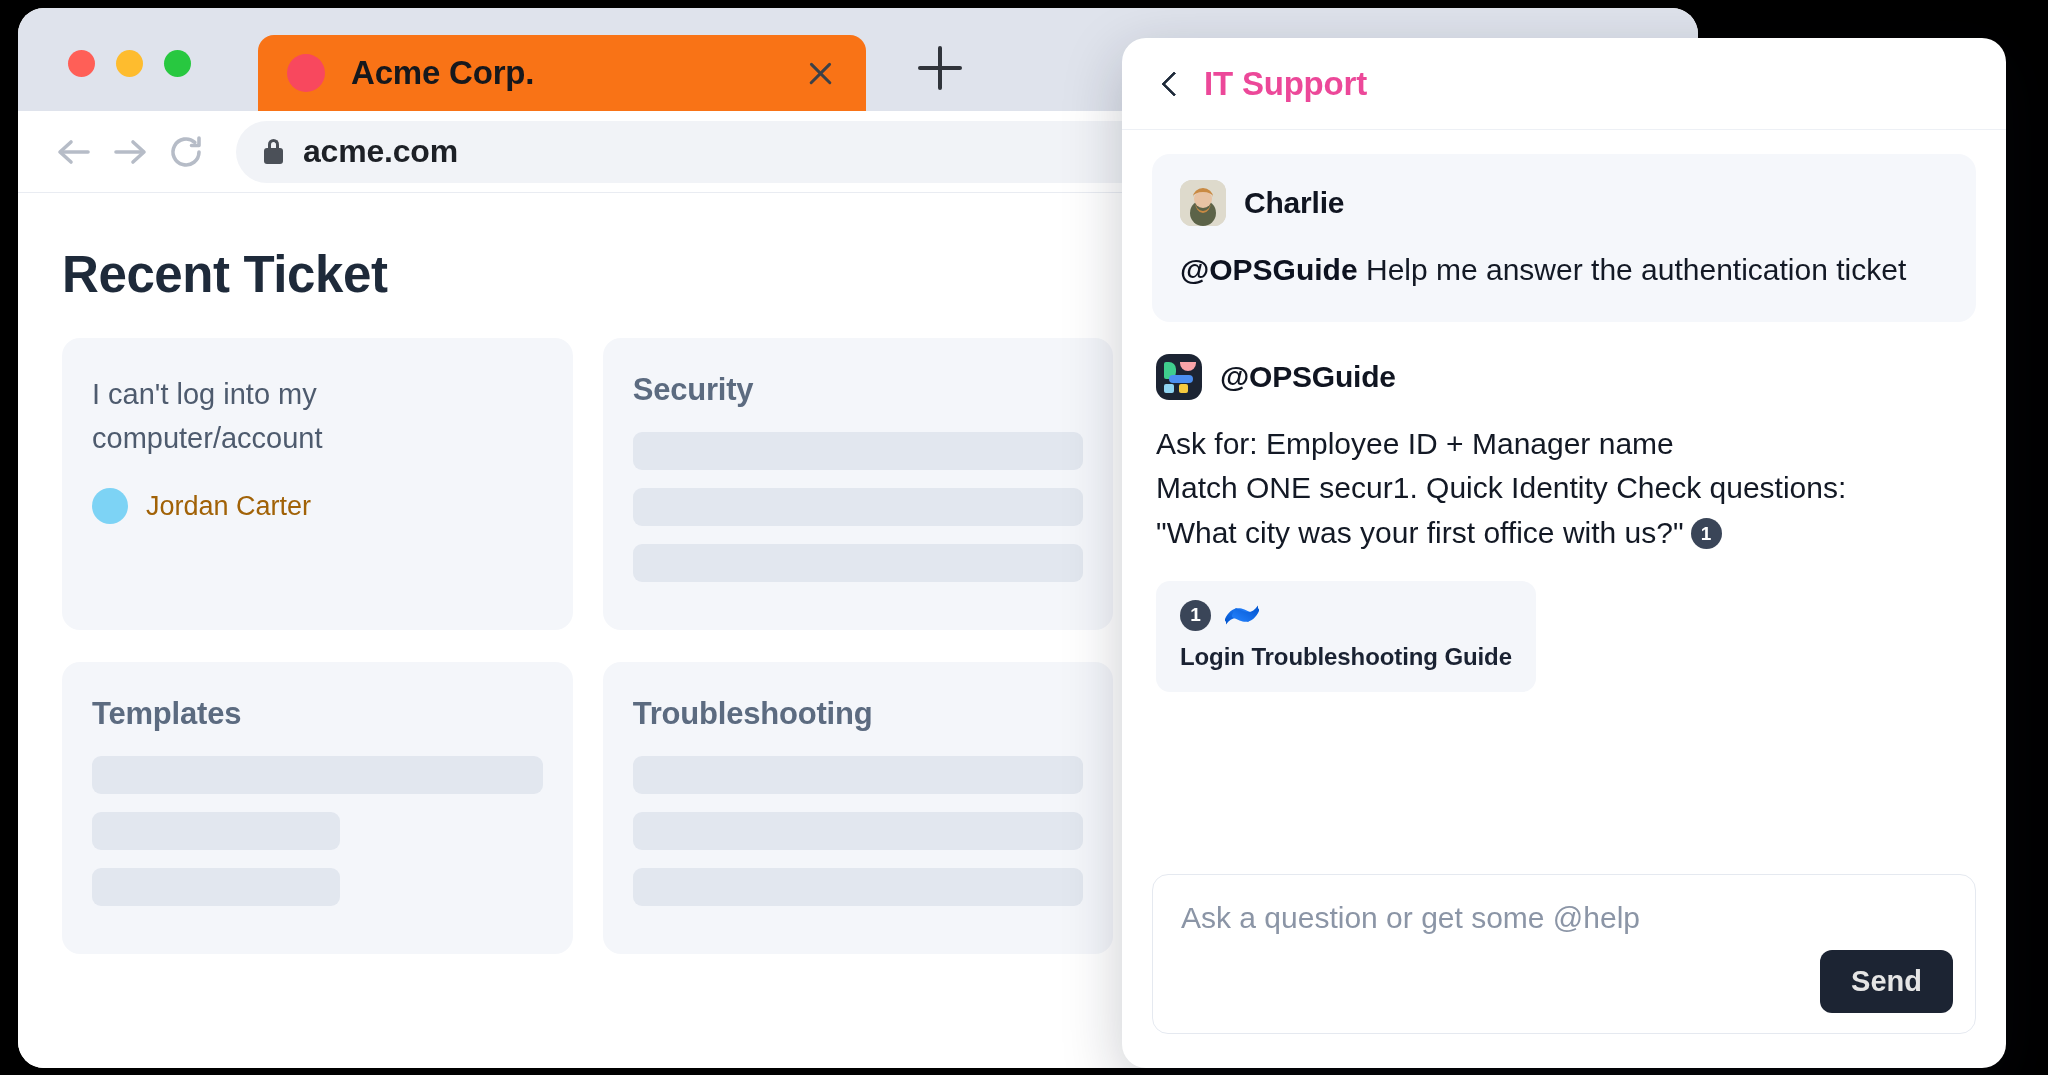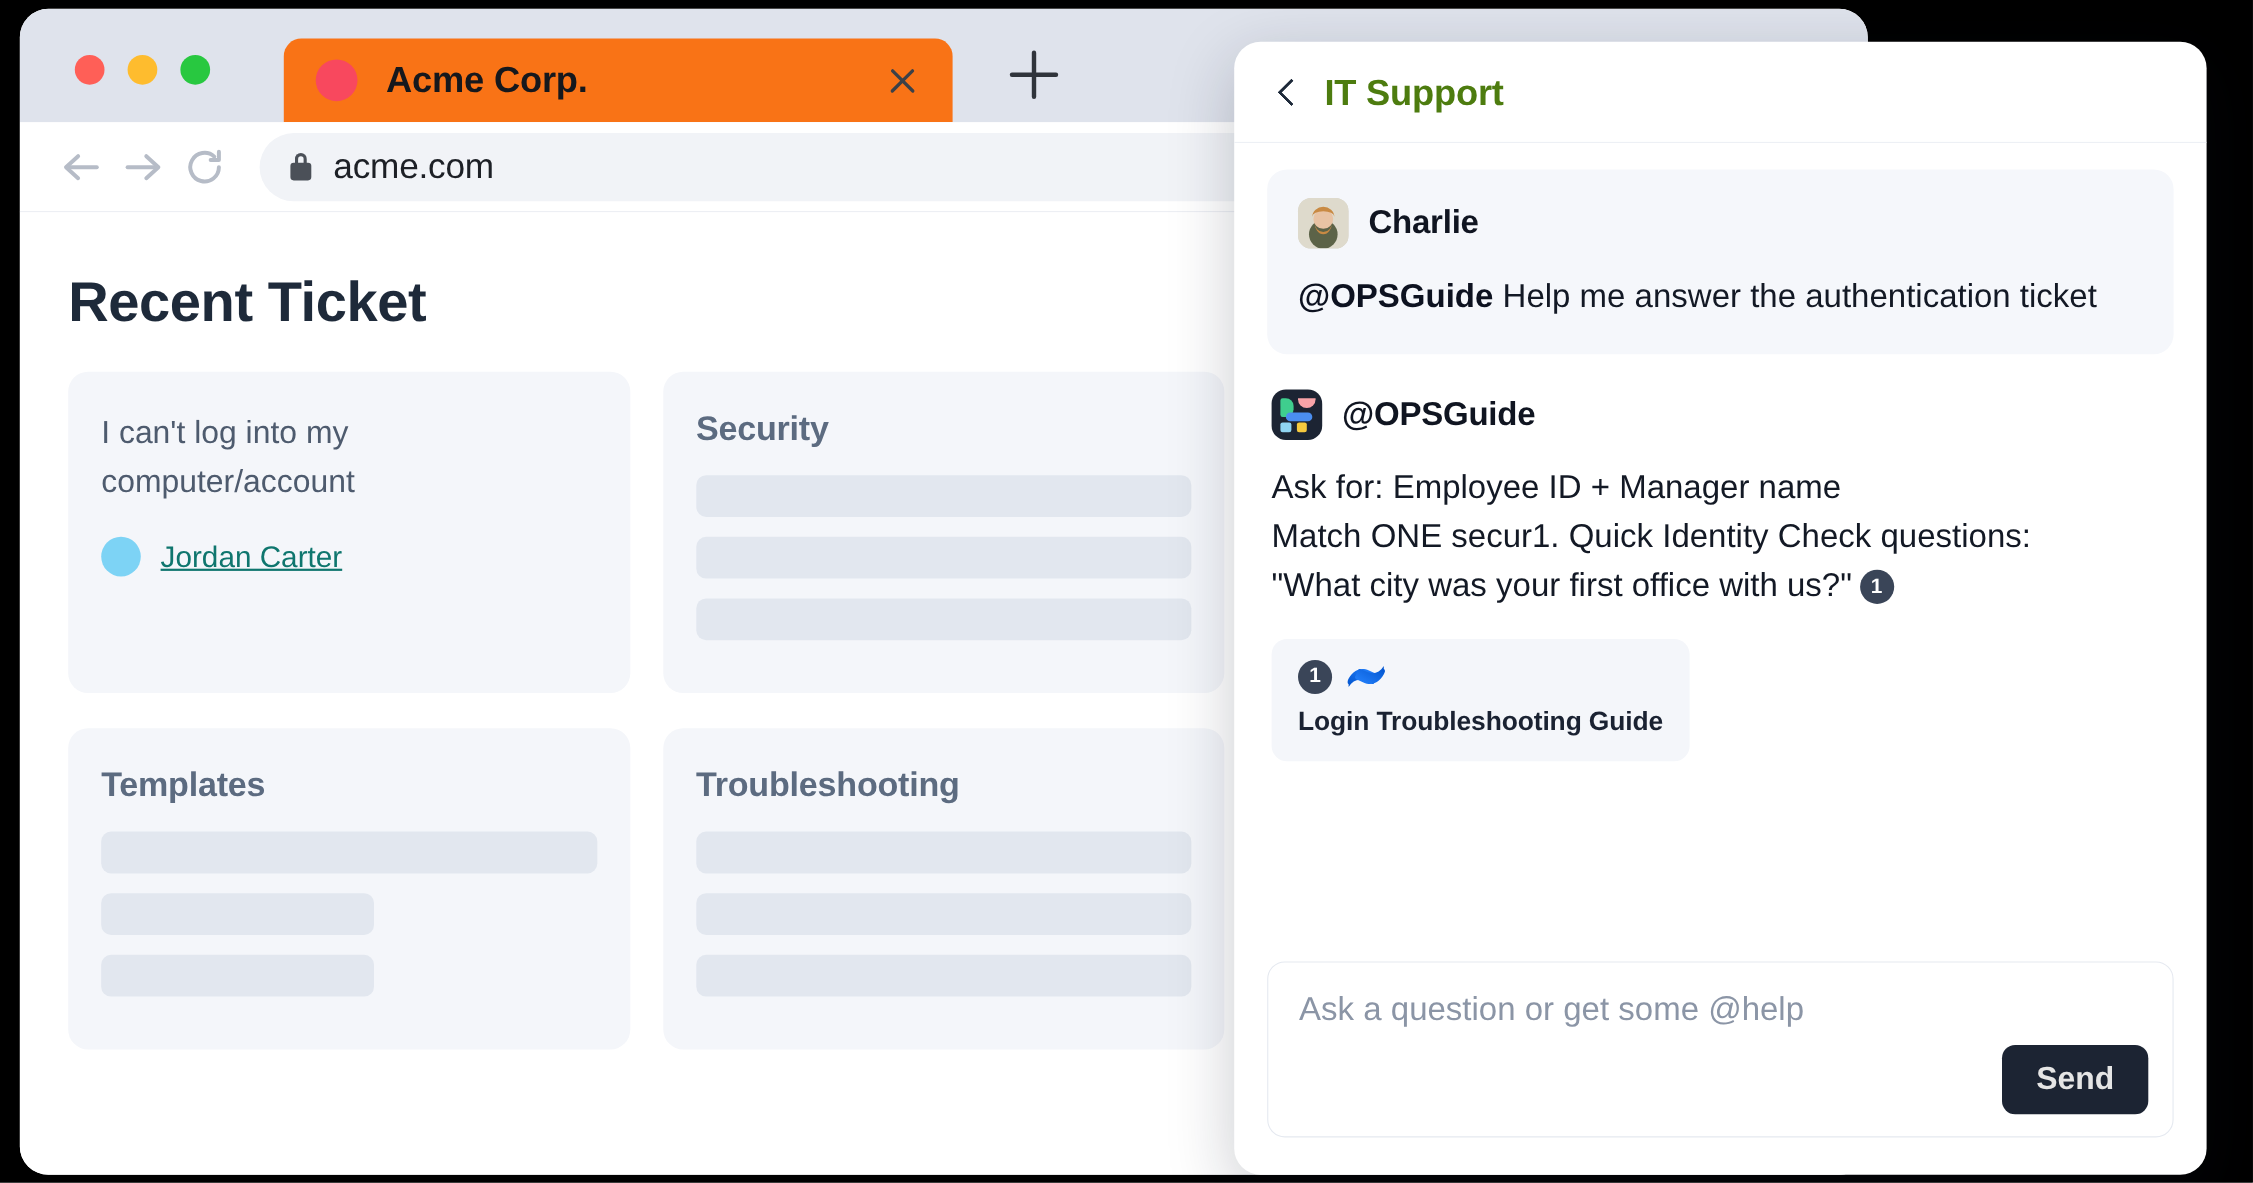--- a/index.html
+++ b/index.html
@@ -118,21 +118,21 @@
     width: 19px; height: 16px;
     background: #4b5058; border-radius: 3px;
   }
   .lock-shackle {
     position: absolute; top: 0; left: 4px;
     width: 11px; height: 11px;
     border: 3.2px solid #4b5058;
     border-bottom: none;
     border-radius: 6px 6px 0 0;
   }
-  .url-text { font-size: 32px; color: #1d2026; letter-spacing: -0.2px; }
+  .url-text { font-size: 32px; color: #1d2026; letter-spacing: -0.2px; font-weight: bold; }
 
   .viewport { background: #ffffff; height: 875px; padding: 30px 44px 0 44px; }
   .page-title {
     font-size: 51px; font-weight: 700;
     color: #1e2a3a; letter-spacing: -0.4px;
     margin: 22px 0 34px 0;
   }
   .card-grid {
     display: grid;
     grid-template-columns: 1fr 1fr 1fr;
@@ -152,21 +152,21 @@
   .card-body {
     font-size: 29px; line-height: 1.52;
     color: #4e5b6e;
     margin-bottom: 28px;
   }
   .card-person { display: flex; align-items: center; gap: 18px; }
   .person-avatar {
     width: 36px; height: 36px; border-radius: 50%;
     background: #7dd3f5; flex: none;
   }
-  .person-name { font-size: 27px; color: #0f766e; text-decoration: underline; }
+  .person-name { font-size: 27px; color: #a16207; }
   .skel {
     height: 38px; border-radius: 9px;
     background: #e2e7ef; margin-bottom: 18px;
   }
 
   
   .chat {
     position: absolute;
     left: 1122px; top: 38px;
     width: 884px; height: 1030px;
@@ -191,21 +191,21 @@
     content: ""; position: absolute;
     left: 9px; top: 4px;
     width: 15px; height: 15px;
     border-left: 3.6px solid #1e2a3a;
     border-bottom: 3.6px solid #1e2a3a;
     transform: rotate(45deg);
     border-radius: 1px;
   }
   .chat-title {
     font-size: 33px; font-weight: 700;
-    color: #4d7c0f; letter-spacing: -0.2px;
+    color: #ec4899; letter-spacing: -0.2px;
   }
 
   .chat-body {
     flex: 1;
     padding: 24px 30px 0 30px;
     overflow: hidden;
   }
   .msg-user {
     background: #f5f7fb;
     border-radius: 18px;

